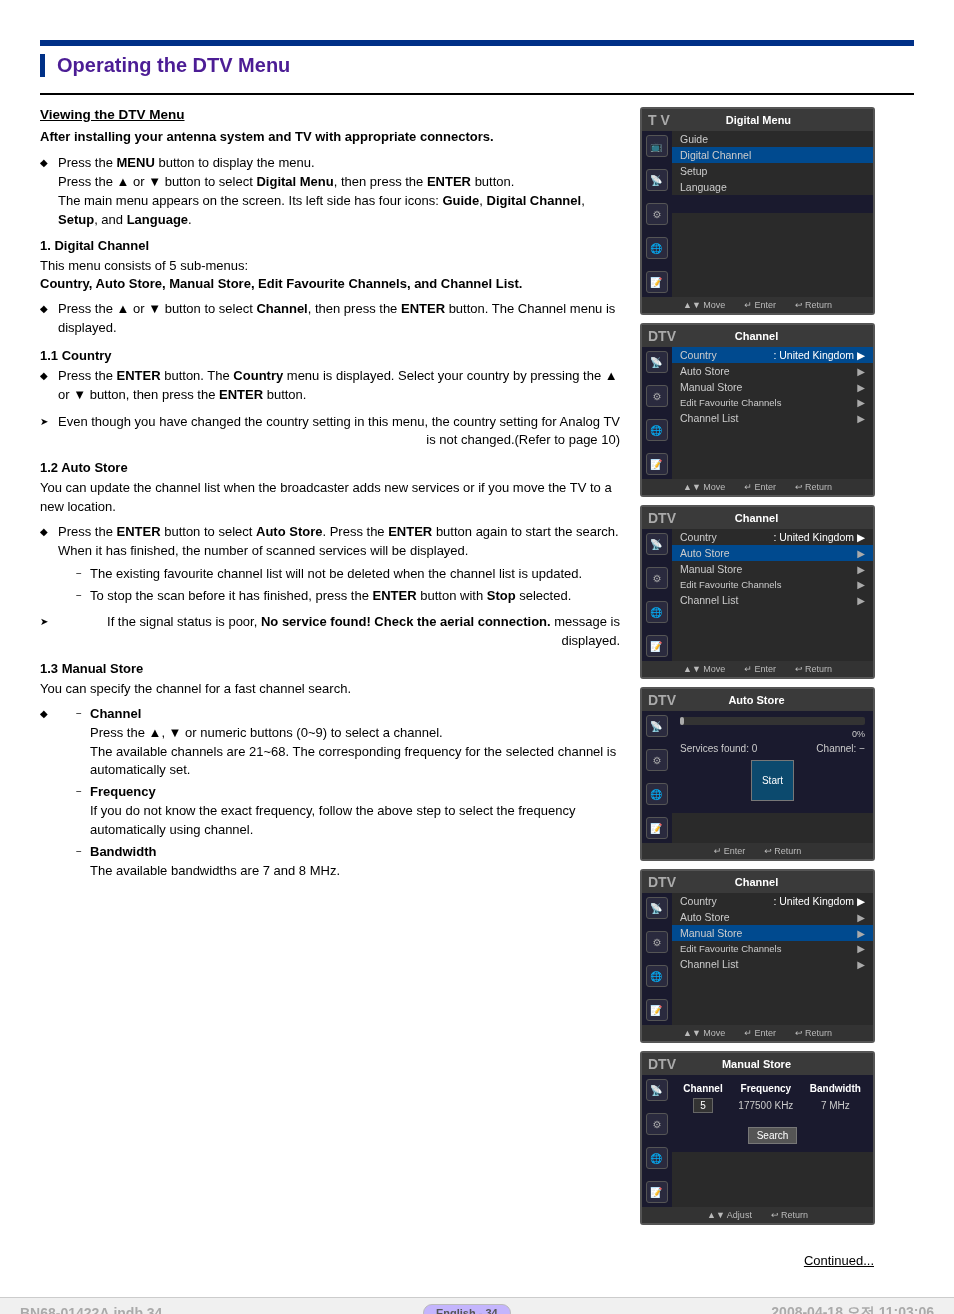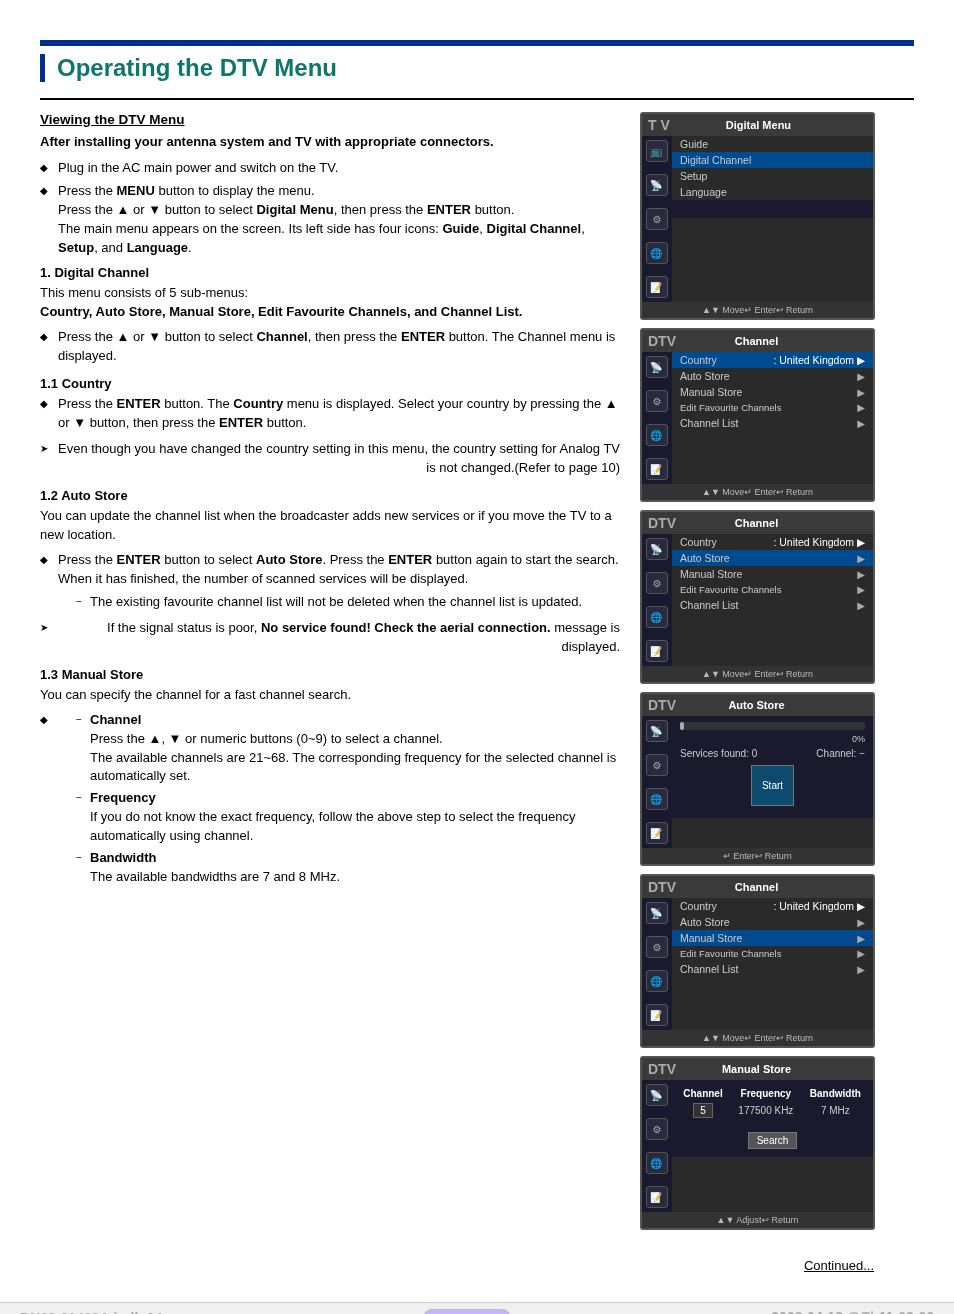--- a/index.html
+++ b/index.html
@@ -29,23 +29,23 @@
     }
 
     
     .page-title-section {
       border-left: 5px solid #003087;
       padding-left: 12px;
       margin-bottom: 16px;
     }
 
     .page-title {
-      font-size: 24px;
-      font-weight: bold;
-      color: #0f766e;
+      font-size: 20px;
+      font-weight: bold;
+      color: #4c1d95;
     }
 
     
     .main-content {
       display: flex;
       gap: 20px;
     }
 
     .text-column {
       flex: 1;
@@ -228,21 +228,21 @@
     .screen-row .arrow-right {
       color: #aaa;
       font-size: 10px;
     }
 
     .screen-footer {
       background: #333;
       padding: 3px 6px;
       display: flex;
       justify-content: center;
-      gap: 0;
+      gap: 19px;
       font-size: 9px;
       color: #bbb;
     }
 
     .screen-footer span {
       display: flex;
       align-items: center;
       gap: 3px;
     }
 
@@ -425,21 +425,20 @@
   <div class="title-divider"></div>
 
   <div class="main-content">
 
     <div class="text-column">
 
       <div class="section-heading">Viewing the DTV Menu</div>
       <div class="section-intro">After installing your antenna system and TV with appropriate connectors.</div>
 
       <ul class="bullet-list">
-        <li><span>Plug in the AC main power and switch on the TV.</span></li>
         <li>
           Press the <span class="bold">MENU</span> button to display the menu.<br>
           <span>Press the ▲ or ▼ button to select <span class="bold">Digital Menu</span>, then press the <span class="bold">ENTER</span> button.</span><br>
           <span>The main menu appears on the screen. Its left side has four icons: <span class="bold">Guide</span>, <span class="bold">Digital Channel</span>, <span class="bold">Setup</span>, and <span class="bold">Language</span>.</span>
         </li>
       </ul>
 
       <div class="numbered-item">
         <div class="num-title">
           <span>1.</span>&nbsp;<span>Digital Channel</span>
@@ -470,20 +469,21 @@
       </div>
 
       <div class="sub-section">
         <div class="sub-section-title">1.2  Auto Store</div>
         <div class="body-text">You can update the channel list when the broadcaster adds new services or if you move the TV to a new location.</div>
         <ul class="bullet-list">
           <li>
             Press the <span class="bold">ENTER</span> button to select <span class="bold">Auto Store</span>. Press the <span class="bold">ENTER</span> button again to start the search. When it has finished, the number of scanned services will be displayed.
             <ul class="dash-list">
               <li>The existing favourite channel list will not be deleted when the channel list is updated.</li>
+              <li>To stop the scan before it has finished, press the <span class="bold">ENTER</span> button with <span class="bold">Stop</span> selected.</li>
             </ul>
           </li>
         </ul>
         <ul class="arrow-list">
           <li>
             If the signal status is poor, <span class="bold">No service found! Check the aerial connection.</span> message is displayed.
           </li>
         </ul>
       </div>
 

